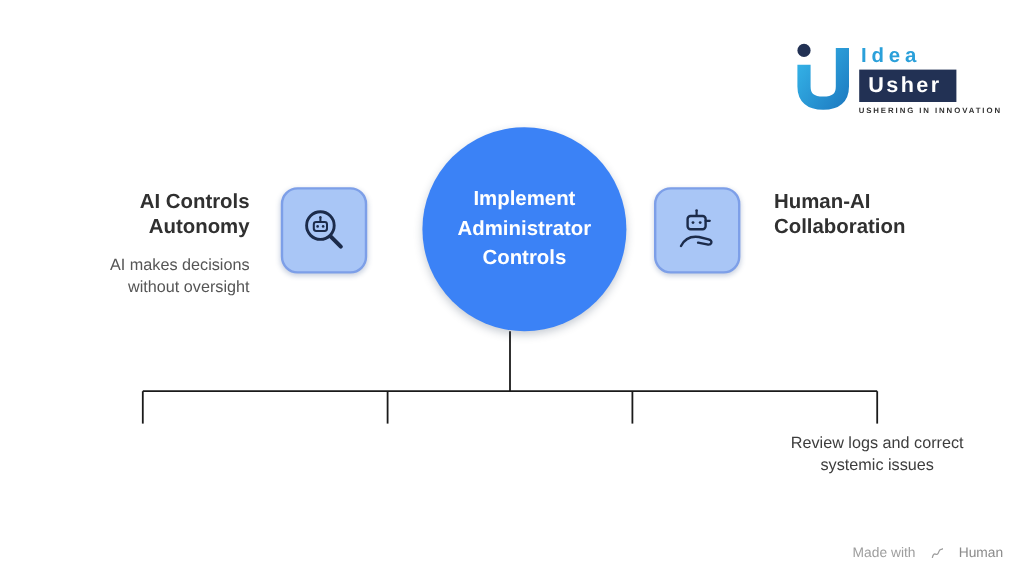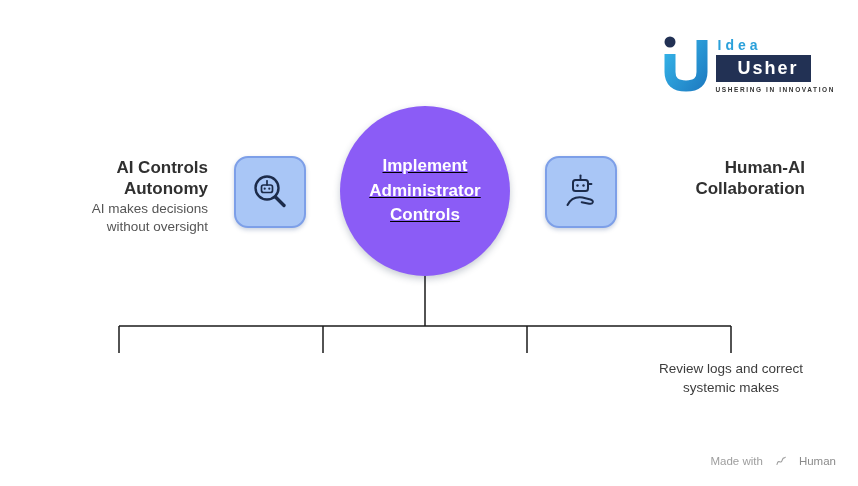--- a/index.html
+++ b/index.html
@@ -11,67 +11,66 @@
     height: 486px;
     background: #ffffff;
     overflow: hidden;
   }
 
   
   .logo { position: absolute; top: 34px; right: 23px; display: flex; align-items: flex-start; }
   .logo-u { width: 52px; height: 60px; margin-right: 4px; }
   .logo-text-col { display: flex; flex-direction: column; align-items: flex-start; }
   .logo-idea {
-    font-size: 14px; font-weight: bold; color: #2aa0da;
+    font-size: 17px; font-weight: bold; color: #2aa0da;
     letter-spacing: 4px; line-height: 1; margin: 4px 0 3px 2px;
   }
   .logo-usher-box {
     background: #223154; color: #ffffff; font-weight: bold;
     font-size: 18px; letter-spacing: 2px; line-height: 1;
-    padding: 4px 12px 5px 22px;
+    padding: 4px 12px 5px 8px;
   }
   .logo-tagline {
     font-size: 6.5px; color: #333333; letter-spacing: 1.6px;
     margin-top: 4px; white-space: nowrap; font-weight: bold;
   }
 
   
   .connectors { position: absolute; left: 0; top: 0; width: 858px; height: 486px; pointer-events: none; }
 
   
   .center-circle {
-    position: absolute; left: 340px; top: 106px;
+    position: absolute; left: 352px; top: 106px;
     width: 170px; height: 170px; border-radius: 50%;
-    background: #8b5cf6;
+    background: #3b82f6;
     box-shadow: 0 3px 7px rgba(30,50,80,0.25);
     display: flex; align-items: center; justify-content: center;
     text-align: center;
-    text-decoration: underline;
   }
   .center-circle .title {
     width: 140px; color: #ffffff; font-weight: bold;
     font-size: 17px; line-height: 1.45;
   }
 
   
   .icon-box {
     position: absolute; width: 72px; height: 72px;
     background: #a9c6f6; border: 2px solid #7d9fe8; border-radius: 14px;
     display: flex; align-items: center; justify-content: center;
     box-shadow: 0 2px 4px rgba(40,70,130,0.25);
   }
   .icon-box.left { left: 234px; top: 156px; }
   .icon-box.right { left: 545px; top: 156px; }
 
   
   .side-node { position: absolute; }
   .side-node .node-title { font-size: 17px; font-weight: bold; color: #303030; line-height: 1.25; }
-  .side-node .node-sub { font-size: 13.5px; color: #555555; line-height: 1.4; }
+  .side-node .node-sub { font-size: 13.5px; color: #555555; line-height: 1.4; margin-top: 12px; }
   .side-node.left { left: 58px; width: 150px; top: 157px; text-align: right; }
-  .side-node.right { left: 645px; width: 160px; top: 157px; text-align: right; }
+  .side-node.right { left: 645px; width: 160px; top: 157px; text-align: left; }
 
   
   .branch-label {
     position: absolute; top: 360px; text-align: center;
     font-size: 13.5px; color: #3d3d3d; line-height: 1.4;
   }
   .branch-label.b1 { left: 34px;  width: 170px; }
   .branch-label.b2 { left: 255px; width: 150px; }
   .branch-label.b3 { left: 442px; width: 170px; }
   .branch-label.b4 { left: 646px; width: 170px; }
@@ -152,21 +151,21 @@
 
   <div class="side-node left">
     <div class="node-title">AI Controls Autonomy</div>
     <div class="node-sub">AI makes decisions without oversight</div>
   </div>
 
   <div class="side-node right">
     <div class="node-title">Human-AI Collaboration</div>
   </div>
 
-  <div class="branch-label b4">Review logs and correct systemic makes</div>
+  <div class="branch-label b4">Review logs and correct systemic issues</div>
 
   <div class="footer">
     <span>Made with</span>
     <svg width="12" height="12" viewBox="0 0 12 12" xmlns="http://www.w3.org/2000/svg">
       <path d="M2 9.5 C3.5 3 5.5 10.5 7.5 4.5 C8.3 2 9.5 3.5 10.3 2.3" stroke="#9e9e9e" stroke-width="1.1" fill="none" stroke-linecap="round"></path>
     </svg>
     <span class="brand">Human</span>
   </div>
 
 </div>

